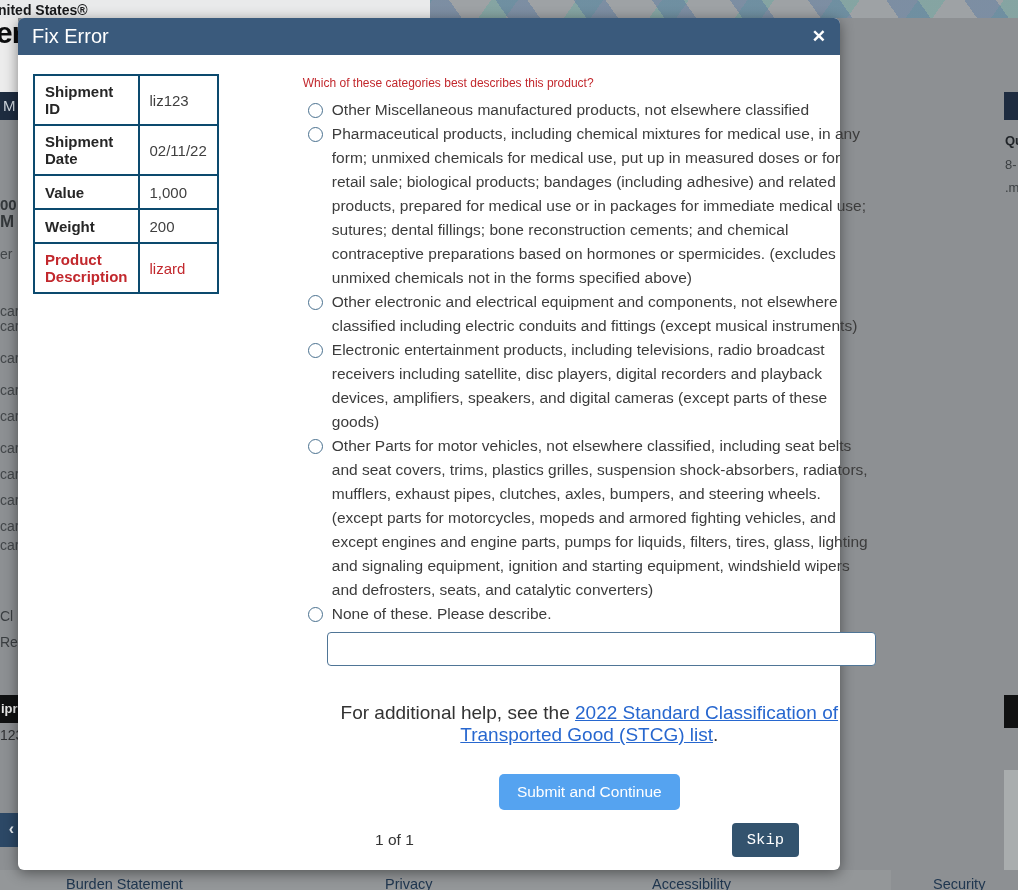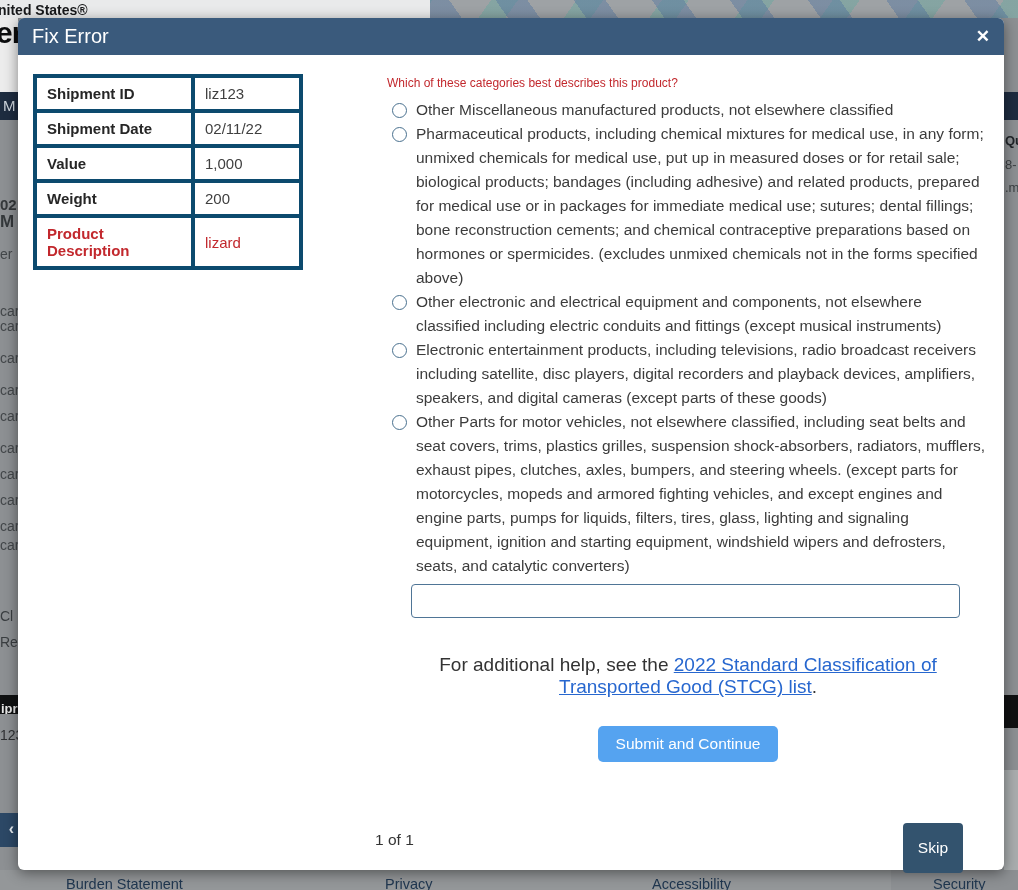--- a/index.html
+++ b/index.html
@@ -16,42 +16,42 @@
       #9ea2a5; }
   .bg-brand { position: absolute; left: -2px; top: 2px; font-size: 14px; font-weight: bold; color: #17181a; white-space: nowrap; }
   .bg-logo-frag { position: absolute; left: -4px; top: 16px; font-size: 30px; font-weight: bold; color: #0c0d0e; letter-spacing: -1px; }
   .bg-left-white { position: absolute; left: 0; top: 18px; width: 18px; height: 74px; background: #ececec; z-index: -1; }
   .bg-navbar { position: absolute; top: 92px; height: 28px; background: #1e2c40; color: #cfd6de; font-size: 15px; }
   .bg-navbar.left { left: 0; width: 18px; padding: 5px 0 0 3px; }
   .bg-navbar.right { left: 1004px; width: 14px; }
   .bg-frag { position: absolute; left: 0; width: 18px; overflow: hidden; color: #43474a; font-size: 14px; white-space: nowrap; }
   .bg-frag.bold { font-weight: bold; color: #34383b; }
   .bg-frag-r { position: absolute; left: 1005px; width: 13px; overflow: hidden; color: #3c4043; font-size: 13px; white-space: nowrap; }
-  .bg-blackbar { position: absolute; top: 695px; height: 19px; background: #101112; color: #e8e8e8; font-size: 13px; font-weight: bold; overflow: hidden; }
+  .bg-blackbar { position: absolute; top: 695px; height: 28px; background: #101112; color: #e8e8e8; font-size: 13px; font-weight: bold; overflow: hidden; }
   .bg-blackbar.left { left: 0; width: 18px; padding: 6px 0 0 1px; }
   .bg-blackbar.right { left: 1004px; width: 14px; height: 33px; }
   .bg-rowfrag { position: absolute; left: 0; top: 727px; width: 18px; color: #2f3133; font-size: 14px; overflow: hidden; }
   .bg-pager { position: absolute; left: 0; top: 813px; width: 18px; height: 34px; background: #2c4866; color: #e9eef3;
     font-size: 16px; font-weight: bold; text-align: right; padding: 7px 4px 0 0; overflow: hidden; }
   .bg-right-light { position: absolute; left: 1004px; top: 770px; width: 14px; height: 100px; background: #a9adae; }
   .bg-footer { position: absolute; left: 0; top: 870px; width: 891px; height: 20px; background: #949799; text-decoration: underline; }
   .bg-footer-link { position: absolute; top: 6px; font-size: 14.5px; color: #203750; white-space: nowrap; }
 
   
-  .modal { position: absolute; left: 18px; top: 18px; width: 986px; height: 852px; background: #ffffff;
+  .modal { position: absolute; left: 18px; top: 18px; width: 822px; height: 852px; background: #ffffff;
     border-radius: 6px; box-shadow: 0 3px 14px rgba(0,0,0,.45); }
   .modal-header { height: 37px; background: #3a5a7c; border-radius: 6px 6px 0 0; display: flex;
     align-items: center; padding: 0 14px; }
   .modal-title { color: #ffffff; font-size: 20px; }
   .modal-close { margin-left: auto; color: #ffffff; font-size: 17px; font-weight: bold; cursor: pointer; line-height: 1; }
   .modal-body { display: flex; padding: 19px 0 0 15px; }
 
   
   .ship-table { border-collapse: collapse; margin-top: 0; align-self: flex-start; }
-  .ship-table td { border: 4px solid #0c4a6e; font-size: 15px; padding: 7px 10px; height: 34px; }
+  .ship-table td { border: 2px solid #0c4a6e; font-size: 15px; padding: 7px 10px; height: 34px; }
   .ship-table td.lbl { font-weight: bold; color: #262626; width: 158px; }
   .ship-table td.val { color: #3f3f3f; width: 108px; }
   .ship-table tr.error-row td.lbl, .ship-table tr.error-row td.val { color: #c2282d; }
 
   
   .right-col { margin-left: 84px; width: 602px; }
   .question { color: #c2282d; font-size: 12px; margin: 2px 0 8px 0; }
   .option { display: flex; align-items: flex-start; }
   .radio { flex: 0 0 15px; width: 15px; height: 15px; border: 1.5px solid #4a718f; border-radius: 50%;
     margin: 5px 9px 0 5px; background: #fff; cursor: pointer; }
@@ -63,37 +63,37 @@
 
   .help-line { margin-top: 36px; text-align: center; font-size: 19px; color: #333; }
   .help-link { color: #2767cf; text-decoration: underline; cursor: pointer; }
 
   .submit-row { margin-top: 28px; text-align: center; }
   .submit-btn { background: #55a3f0; color: #ffffff; border: none; border-radius: 5px;
     font-size: 15.5px; padding: 9px 18px; cursor: pointer; font-family: "Liberation Sans", sans-serif; }
 
   .page-indicator { position: absolute; left: 357px; top: 813px; font-size: 15.5px; color: #333; }
   .skip-btn { position: absolute; right: 41px; top: 805px; background: #33536e; color: #fff; border: none;
-    border-radius: 4px; font-size: 15.5px; padding: 16px 15px; cursor: pointer; font-family: Liberation Sans, sans-serif; }
+    border-radius: 4px; font-size: 15.5px; padding: 8px 15px; cursor: pointer; font-family: Liberation Mono, monospace; }
 </style>
 </head>
 <body>
 
 <div class="stage">
 
   <div class="bg-top-strip">
     <div class="bg-top-pattern"></div>
     <div class="bg-brand">nited States®</div>
   </div>
   <div class="bg-left-white"></div>
   <div class="bg-logo-frag">er</div>
   <div class="bg-navbar left">M</div>
   <div class="bg-navbar right"></div>
 
-  <span class="bg-frag bold" style="top:196px; font-size:15px;">02</span>
+  <span class="bg-frag bold" style="top:196px; font-size:15px;">00</span>
   <span class="bg-frag bold" style="top:212px; font-size:17px;">M (</span>
   <span class="bg-frag" style="top:246px;">er</span>
   <span class="bg-frag" style="top:303px;">car</span>
   <span class="bg-frag" style="top:318px;">car</span>
   <span class="bg-frag" style="top:350px;">car</span>
   <span class="bg-frag" style="top:382px;">car</span>
   <span class="bg-frag" style="top:408px;">car</span>
   <span class="bg-frag" style="top:440px;">car</span>
   <span class="bg-frag" style="top:466px;">car</span>
   <span class="bg-frag" style="top:492px;">car</span>
@@ -167,20 +167,24 @@
           <span class="option-text">Other electronic and electrical equipment and components, not elsewhere classified including electric conduits and fittings (except musical instruments)</span>
         </div>
         <div class="option">
           <span class="radio"></span>
           <span class="option-text">Electronic entertainment products, including televisions, radio broadcast receivers including satellite, disc players, digital recorders and playback devices, amplifiers, speakers, and digital cameras (except parts of these goods)</span>
         </div>
         <div class="option">
           <span class="radio"></span>
           <span class="option-text">Other Parts for motor vehicles, not elsewhere classified, including seat belts and seat covers, trims, plastics grilles, suspension shock-absorbers, radiators, mufflers, exhaust pipes, clutches, axles, bumpers, and steering wheels. (except parts for motorcycles, mopeds and armored fighting vehicles, and except engines and engine parts, pumps for liquids, filters, tires, glass, lighting and signaling equipment, ignition and starting equipment, windshield wipers and defrosters, seats, and catalytic converters)</span>
         </div>
+        <div class="option">
+          <span class="radio"></span>
+          <span class="option-text">None of these. Please describe.</span>
+        </div>
 
         <input class="describe-input" type="text" value="" style="">
 
         <div class="help-line">
           <span>For additional help, see the </span><span class="help-link">2022 Standard Classification of Transported Good (STCG) list</span><span>.</span>
         </div>
 
         <div class="submit-row">
           <button class="submit-btn">Submit and Continue</button>
         </div>

